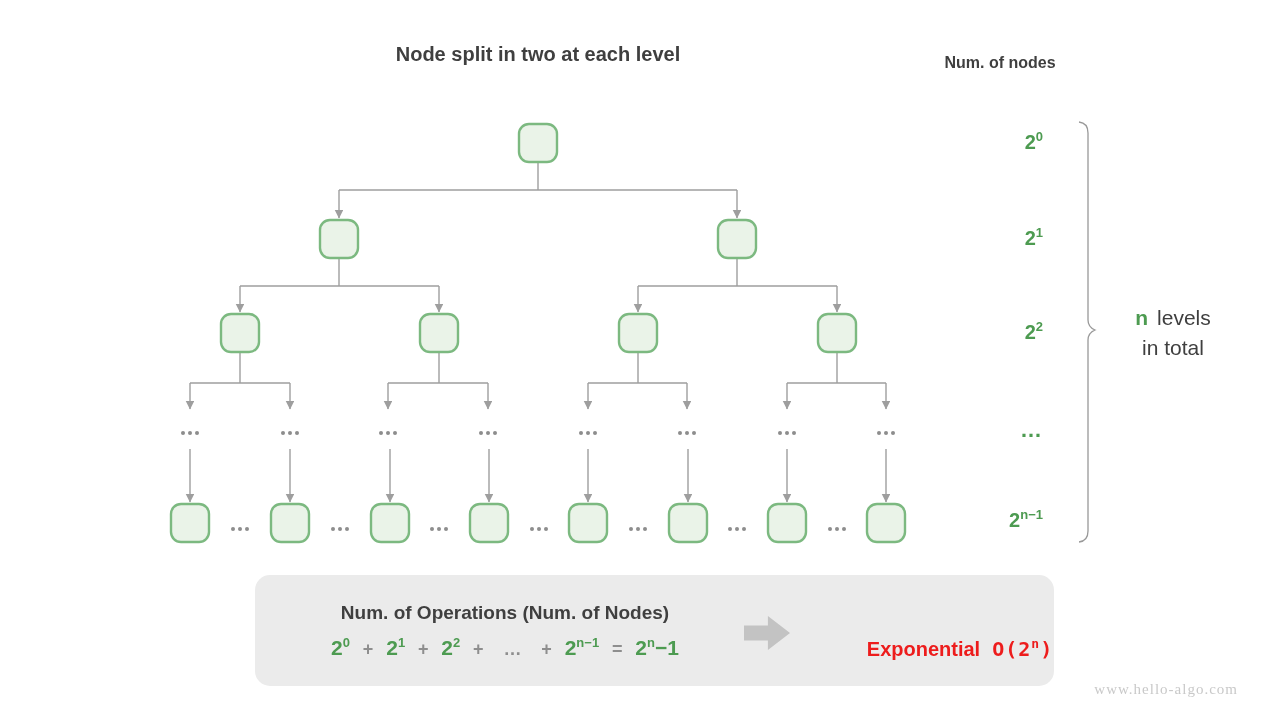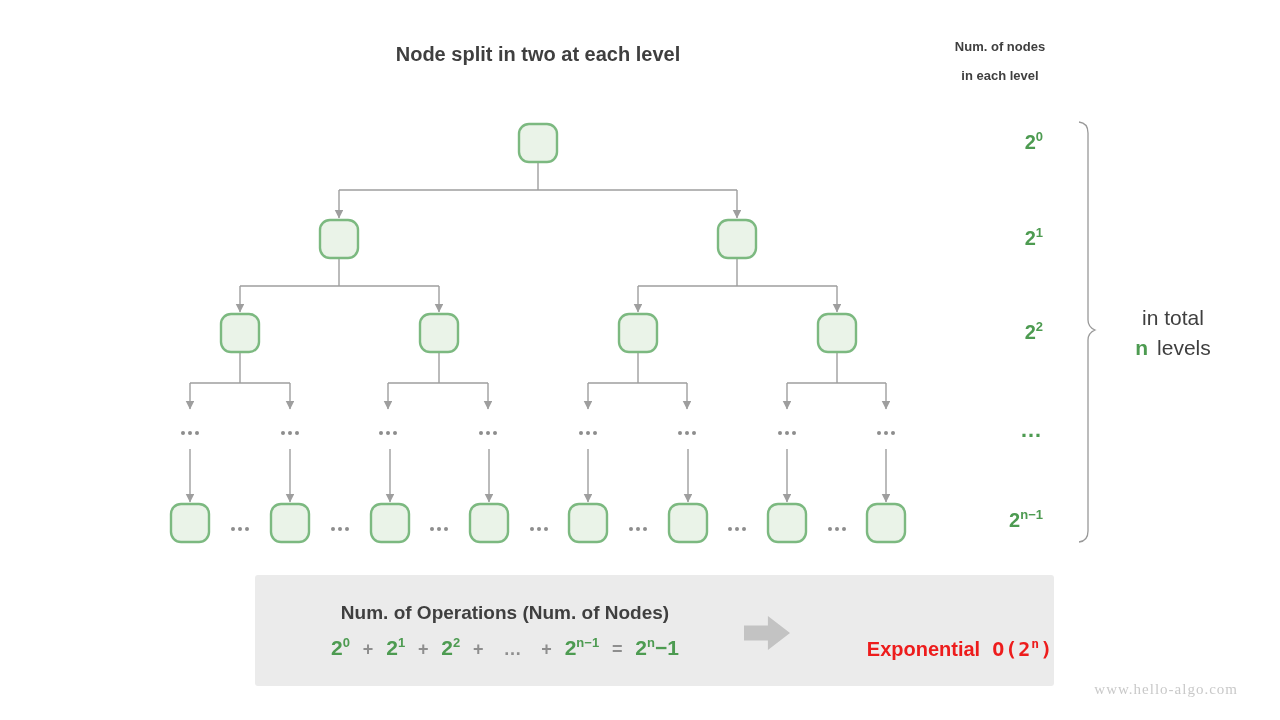--- a/index.html
+++ b/index.html
@@ -8,22 +8,22 @@
     background:#ffffff;
     font-family:"Liberation Sans","DejaVu Sans",sans-serif;
     color:var(--text-dark,#3f3f3f);
   }
   .abs{position:absolute;}
 
   
   .title-block{left:288px;top:29px;width:500px;text-align:center;}
   .main-title{font-size:21px;font-weight:700;color:var(--text-dark);}
   .subtitle{font-size:20px;font-weight:700;margin-top:14px;color:var(--text-dark);}
-  .right-header{left:890px;top:32px;width:220px;text-align:center;
-    font-size:13px;font-weight:700;line-height:29px;color:var(--text-dark);}
+  .right-header{left:890px;top:48px;width:220px;text-align:center;
+    font-size:16px;font-weight:700;line-height:29px;color:var(--text-dark);}
 
   
   #tree{left:0;top:0;}
   .cline{stroke:var(--line);stroke-width:1.4;fill:none;}
   .with-arrow{marker-end:url(#ah);}
   .node{fill:var(--node-fill);stroke:var(--node-border);stroke-width:2.4;}
   .tdot{fill:var(--dots);}
   .brace-path{stroke:var(--brace);stroke-width:1.3;fill:none;}
 
   
@@ -32,21 +32,21 @@
   .level-label sup{font-size:13px;}
   .level-label.dots{font-size:22px;letter-spacing:1px;}
 
   
   .brace-label{left:1108px;top:303px;width:130px;text-align:center;
     font-size:21px;line-height:30px;color:var(--text-dark);}
   .brace-label .n{color:var(--green);font-weight:700;margin-right:9px;}
 
   
   .summary-box{left:255px;top:575px;width:799px;height:111px;
-    background:var(--box-bg);border-radius:3px;}
+    background:var(--box-bg);border-radius:15px;}
   .box-title-left{position:absolute;top:27px;left:0;width:500px;text-align:center;
     font-size:19px;font-weight:700;color:var(--text-dark);}
   .formula{position:absolute;top:60px;left:0;width:500px;text-align:center;
     font-size:21px;font-weight:700;color:var(--green);white-space:nowrap;}
   .formula sup{font-size:13px;}
   .formula .op{color:#8e8e8e;font-size:18px;margin:0 7px;}
   .block-arrow{position:absolute;left:489px;top:41px;width:46px;height:34px;
     background:var(--arrow);
     clip-path:polygon(0% 28%,52% 28%,52% 0%,100% 50%,52% 100%,52% 72%,0% 72%);}
   .box-title-right{position:absolute;top:27px;left:555px;width:300px;text-align:center;
@@ -62,21 +62,20 @@
 </style>
 </head>
 <body style="--green: #4d9b51; --node-fill: #eaf3e8; --node-border: #7cb980; --line: #9e9e9e; --dots: #8d8d8d; --text-dark: #3f3f3f; --box-bg: #ebebeb; --arrow: #c3c3c3; --red: #ed1c1c; --watermark: #c9c9c9; --brace: #999999;">
 
 <div class="abs title-block">
   <div class="subtitle">Node split in two at each level</div>
 </div>
 
 <div class="abs right-header">
   <div>Num. of nodes</div>
-  <div>in each level</div>
 </div>
 
 <svg id="tree" class="abs" width="1280" height="720" viewBox="0 0 1280 720">
   <defs>
     <marker id="ah" markerWidth="9" markerHeight="9" refX="8" refY="4.25" orient="auto" markerUnits="userSpaceOnUse">
       <path d="M0,0 L8.5,4.25 L0,8.5 Z" fill="#9e9e9e"></path>
     </marker>
   </defs>
 <path d="M538 162 V190" class="cline"></path>
     <path d="M339 190 H737" class="cline"></path>
@@ -179,22 +178,22 @@
 
 <div id="level-labels">
     <div class="level-label" style="top: 129px;"><span>2</span><sup>0</sup></div>
     <div class="level-label" style="top: 225px;"><span>2</span><sup>1</sup></div>
     <div class="level-label" style="top: 319px;"><span>2</span><sup>2</sup></div>
     <div class="level-label dots" style="top: 417px;">…</div>
     <div class="level-label" style="top: 507px;"><span>2</span><sup>n−1</sup></div>
   </div>
 
 <div class="abs brace-label">
+  <div><span class="n">n</span><span>levels</span></div>
   <div>in total</div>
-  <div><span class="n">n</span><span>levels</span></div>
 </div>
 
 <div class="abs summary-box">
   <div class="box-title-left">Num. of Operations (Num. of Nodes)</div>
 
   <div class="formula">
     <span class="term"><span>2</span><sup>0</sup></span>
     <span class="op">+</span>
     <span class="term"><span>2</span><sup>1</sup></span>
     <span class="op">+</span>

